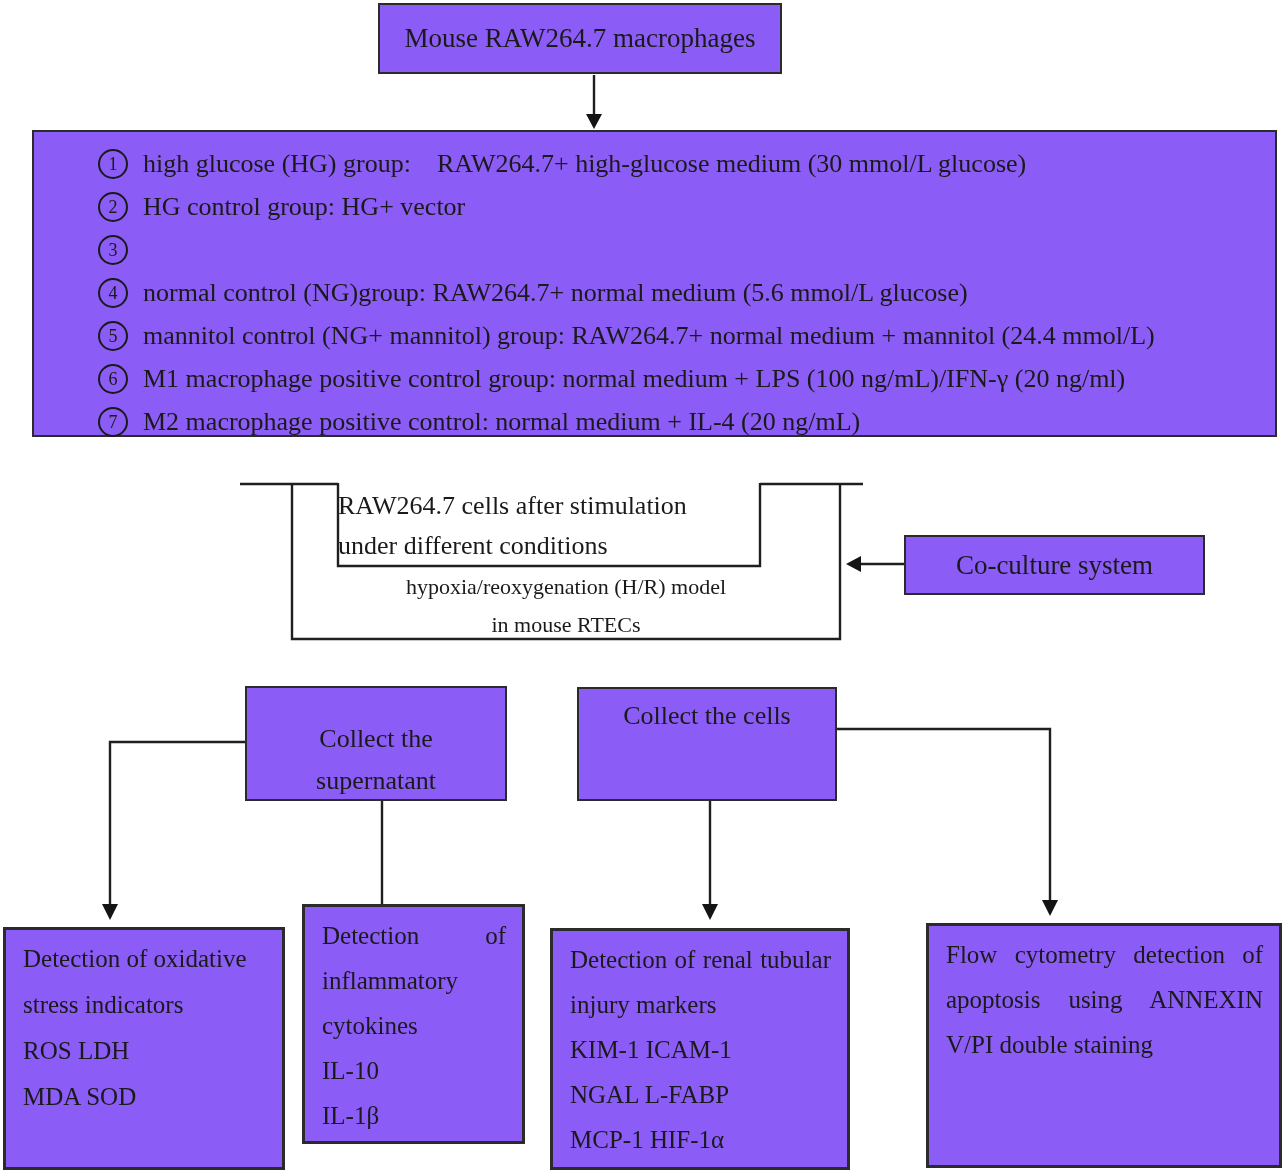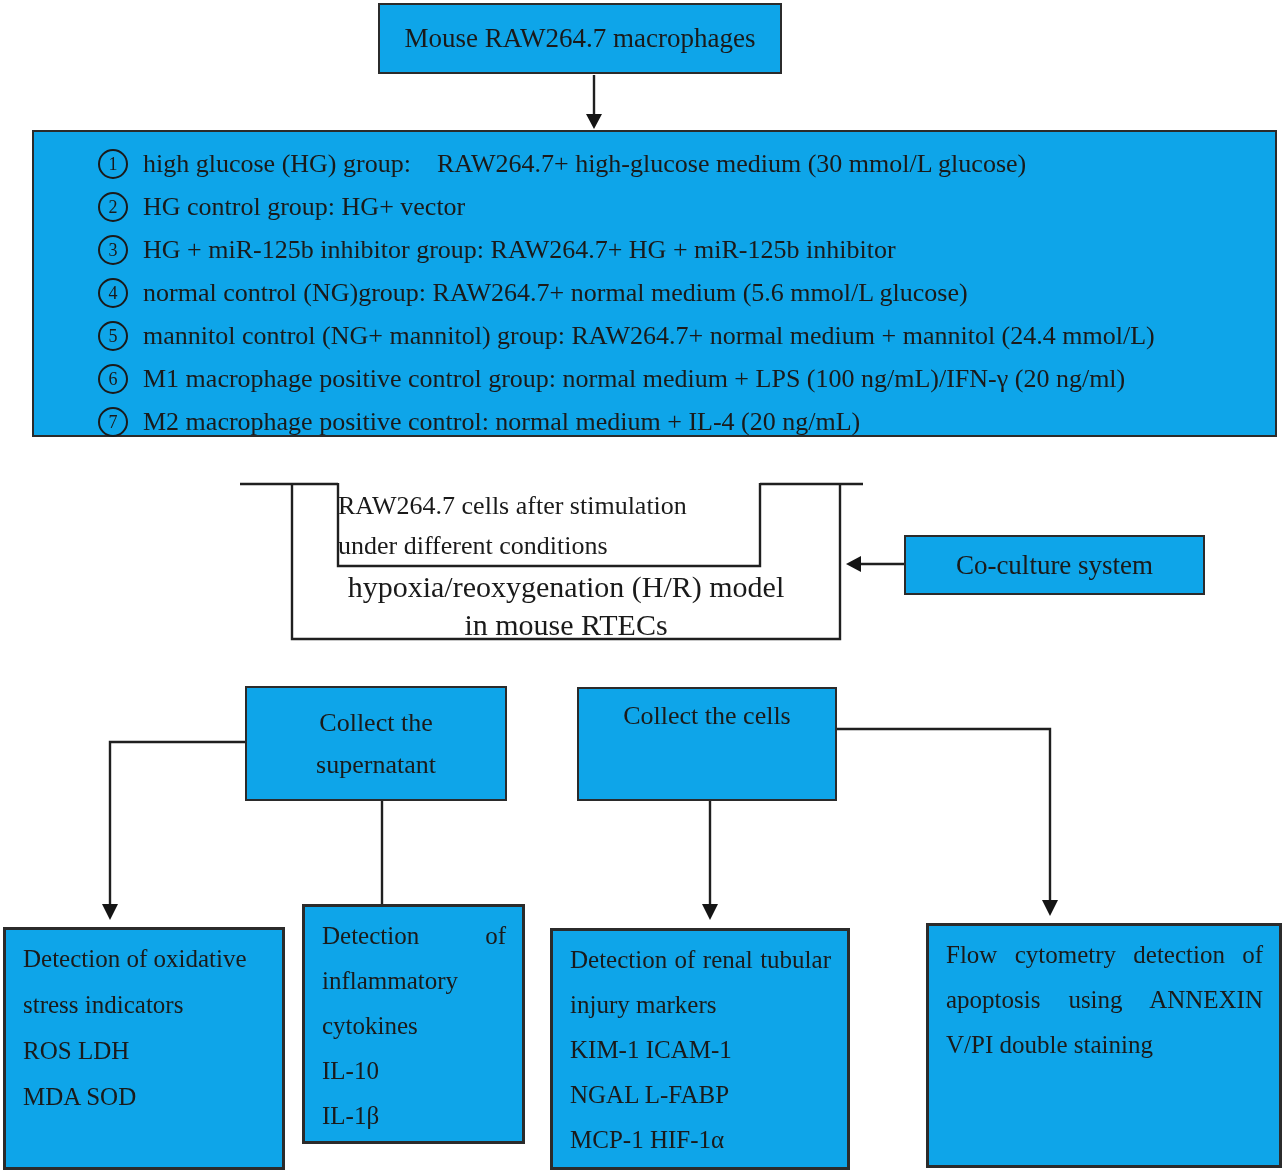--- a/index.html
+++ b/index.html
@@ -2,41 +2,41 @@
 <html><head>
 <meta charset="utf-8">
 <style>
   html,body{margin:0;padding:0;background:#ffffff;}
   .canvas{
     position:relative;width:1285px;height:1174px;background:#ffffff;
     font-family:"Liberation Serif","DejaVu Serif",serif;color:#1a1a1a;
     overflow:hidden;
   }
   .box{
-    position:absolute;background:#0ea5e9;border:2px solid #2b2b2b;
+    position:absolute;background:#8b5cf6;border:2px solid #2b2b2b;
     box-sizing:border-box;
   }
   .center{display:flex;align-items:center;justify-content:center;text-align:center;}
   
   .top-box{left:378px;top:3px;width:404px;height:71px;font-size:27px;}
   
   .proto-box{left:32px;top:130px;width:1245px;height:307px;padding:10px 18px 0 64px;}
   .proto-row{display:flex;align-items:center;height:43px;font-size:26px;white-space:pre;}
   .circ{
     flex:none;display:inline-flex;align-items:center;justify-content:center;
     width:26px;height:26px;border:2px solid #1a1a1a;border-radius:50%;
     font-size:18px;margin-right:15px;line-height:1;
   }
   
   .tw-inner-text{position:absolute;left:338px;top:486px;width:422px;font-size:26px;line-height:40px;text-align:left;}
-  .tw-outer-text{position:absolute;left:292px;top:568px;width:548px;font-size:30px;line-height:38px;text-align:center;}
+  .tw-outer-text{position:absolute;left:292px;top:568px;width:548px;font-size:22px;line-height:38px;text-align:center;}
   
   .cocult-box{left:904px;top:535px;width:301px;height:60px;font-size:27px;}
   
-  .sup-box{left:245px;top:686px;width:262px;height:115px;padding-top:14px;font-size:26px;line-height:42px;text-align:center;}
+  .sup-box{left:245px;top:686px;width:262px;height:115px;padding-top:30px;font-size:26px;line-height:42px;text-align:center;}
   .cells-box{left:577px;top:687px;width:260px;height:114px;padding-top:12px;font-size:26px;text-align:center;}
   
   .out-box{border-width:3px;font-size:25px;line-height:45px;padding:6px 16px 0 17px;}
   .b1{left:3px;top:927px;width:282px;height:243px;line-height:46px;}
   .b2{left:302px;top:904px;width:223px;height:240px;}
   .b3{left:550px;top:928px;width:300px;height:242px;}
   .b4{left:926px;top:923px;width:356px;height:245px;}
   .bline{display:block;}
   .just{text-align-last:justify;}
   
@@ -83,21 +83,20 @@
     <div class="proto-row">
       <span class="circ">1</span>
       <span>high glucose (HG) group:    RAW264.7+ high-glucose medium (30 mmol/L glucose)</span>
     </div>
     <div class="proto-row">
       <span class="circ">2</span>
       <span>HG control group: HG+ vector</span>
     </div>
     <div class="proto-row">
       <span class="circ">3</span>
-      <span>HG + miR-125b inhibitor group: RAW264.7+ HG + miR-125b inhibitor</span>
     </div>
     <div class="proto-row">
       <span class="circ">4</span>
       <span>normal control (NG)group: RAW264.7+ normal medium (5.6 mmol/L glucose)</span>
     </div>
     <div class="proto-row">
       <span class="circ">5</span>
       <span>mannitol control (NG+ mannitol) group: RAW264.7+ normal medium + mannitol (24.4 mmol/L)</span>
     </div>
     <div class="proto-row">

